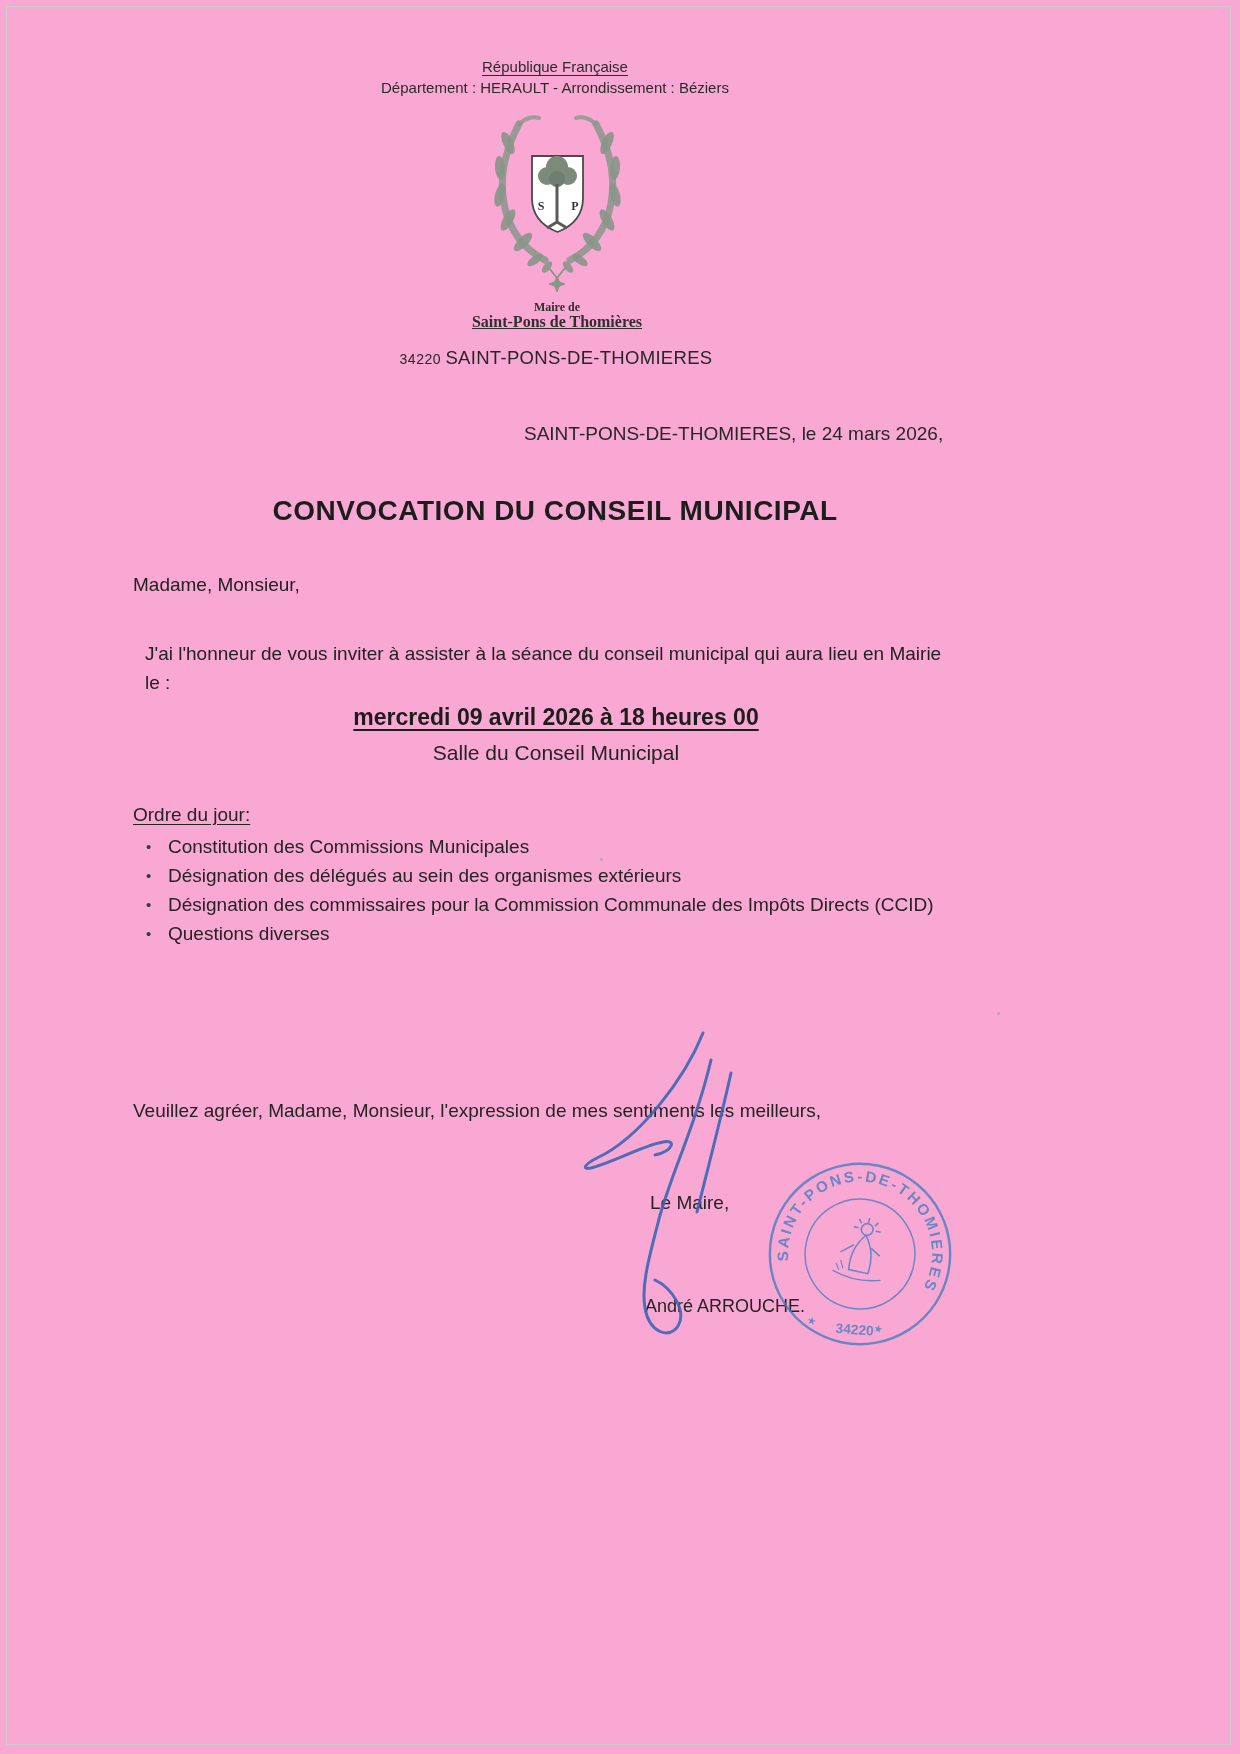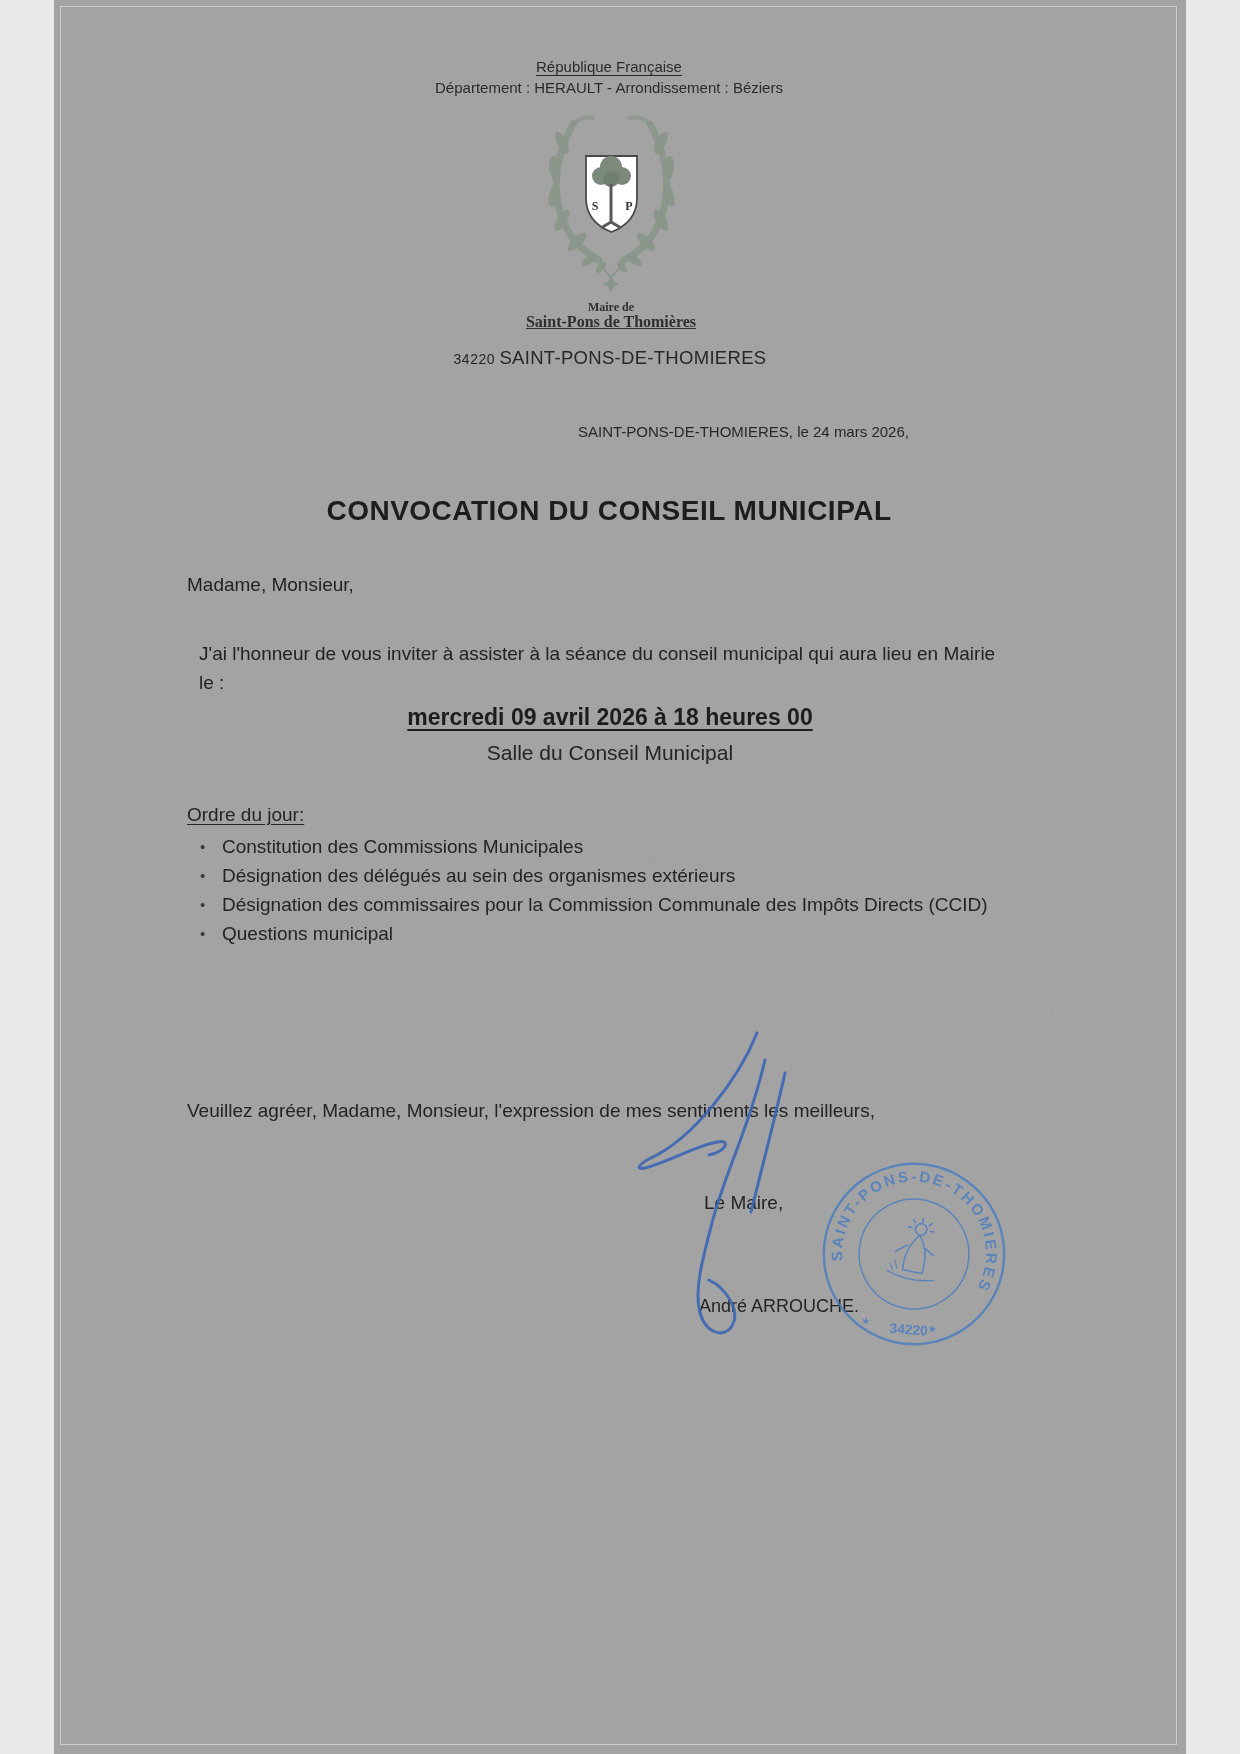--- a/index.html
+++ b/index.html
@@ -1,40 +1,40 @@
 <!DOCTYPE html>
 <html lang="fr"><head>
 <meta charset="utf-8">
 <style>
   html,body{margin:0;padding:0;background:#e8e8e8;}
   .page{
     position:relative;
-    width:1132px;height:1754px;
-    background:#a3a3a3;
+    width:1240px;height:1754px;
+    background:#f9a8d4;
     font-family:"Liberation Sans", sans-serif;
     color:#222;
     overflow:hidden;
     margin:0 auto;
   }
   .scan-edge{
     position:absolute;left:6px;top:6px;right:9px;bottom:9px;
     border:1px solid #cdcdcd;pointer-events:none;
   }
   .centered-col{position:absolute;left:0;width:1110px;text-align:center;}
   .republic{top:58px;font-size:15px;text-decoration:underline;text-underline-offset:3px;color:#2b2b2b;}
   .dept{top:79px;font-size:15px;color:#2b2b2b;}
   .logo-wrap{position:absolute;left:475px;top:110px;width:165px;height:192px;}
   .logo-caption{position:absolute;left:402px;top:300px;width:310px;text-align:center;
     font-family:"Liberation Serif", serif;color:#2f2f2f;font-weight:600;}
   .logo-caption .l1{font-size:12px;line-height:14px;}
   .logo-caption .l2{font-size:16px;line-height:16px;text-decoration:underline;}
   .address{position:absolute;left:0;width:1112px;top:347px;text-align:center;color:#272727;}
   .address .postal{font-size:14px;letter-spacing:.5px;}
   .address .city{font-size:18.5px;letter-spacing:.3px;}
-  .date-line{position:absolute;left:524px;top:423px;font-size:15px;color:#272727;}
+  .date-line{position:absolute;left:524px;top:423px;font-size:19px;color:#272727;}
   .title{position:absolute;left:0;width:1110px;top:495px;text-align:center;
     font-size:28px;font-weight:bold;letter-spacing:.5px;color:#1d1d1d;margin:0;}
   .salutation{position:absolute;left:133px;top:574px;font-size:19px;margin:0;}
   .intro{position:absolute;left:133px;top:627px;width:805px;font-size:19px;line-height:29px;margin:12px;}
   .meeting-datetime{position:absolute;left:0;width:1112px;top:704px;text-align:center;
     font-size:23px;font-weight:bold;text-decoration:underline;text-underline-offset:4px;
     text-decoration-thickness:2px;color:#1d1d1d;}
   .meeting-location{position:absolute;left:0;width:1112px;top:741px;text-align:center;font-size:21px;color:#242424;}
   .agenda-heading{position:absolute;left:133px;top:804px;font-size:19px;
     text-decoration:underline;text-underline-offset:3px;color:#242424;}
@@ -125,21 +125,21 @@
   <p class="intro">J'ai l'honneur de vous inviter à assister à la séance du conseil municipal qui aura lieu en Mairie le :</p>
 
   <div class="meeting-datetime">mercredi 09 avril 2026 à 18 heures 00</div>
   <div class="meeting-location">Salle du Conseil Municipal</div>
 
   <div class="agenda-heading">Ordre du jour:</div>
   <ul class="agenda">
     <li><span>Constitution des Commissions Municipales</span></li>
     <li><span>Désignation des délégués au sein des organismes extérieurs</span></li>
     <li><span>Désignation des commissaires pour la Commission Communale des Impôts Directs (CCID)</span></li>
-    <li><span>Questions municipal</span></li>
+    <li><span>Questions diverses</span></li>
   </ul>
 
   <p class="closing">Veuillez agréer, Madame, Monsieur, l'expression de mes sentiments les meilleurs,</p>
 
   <div class="sig-role">Le Maire,</div>
   <div class="sig-name">André ARROUCHE.</div>
 
   <svg class="signature-ink" viewBox="0 0 220 340">
     <g fill="none" stroke="#3c66b4" stroke-width="3" stroke-linecap="round" opacity=".9">
       <path d="M 158 15 C 140 60, 95 120, 52 140 C 40 146, 36 152, 46 150 C 70 144, 96 128, 118 124 C 132 121, 128 133, 110 137"></path>

